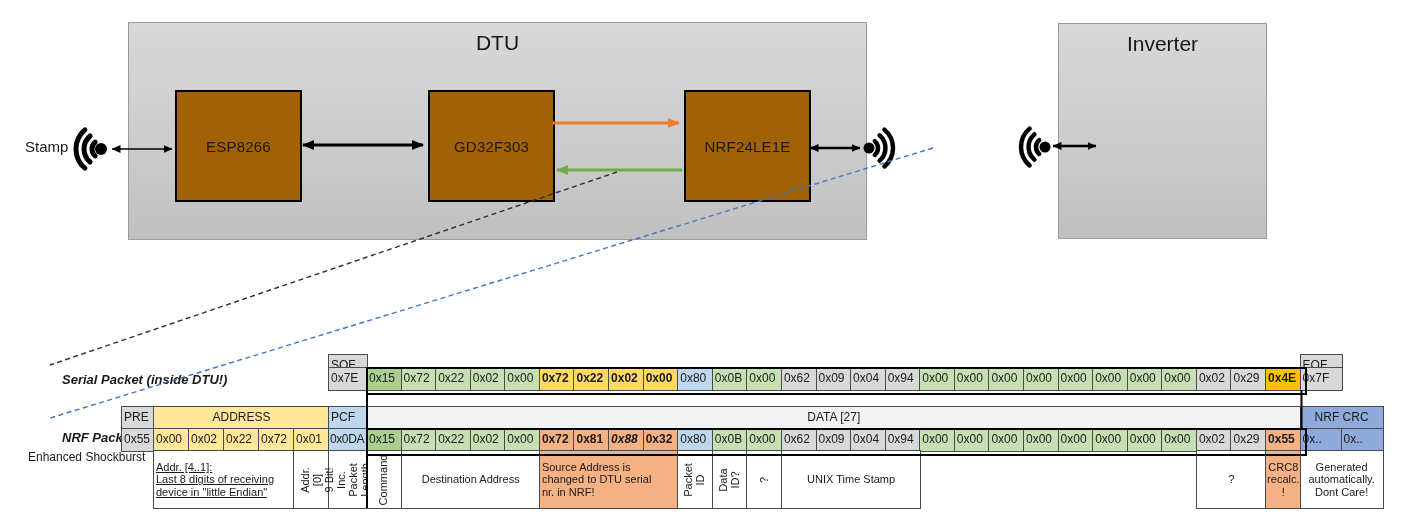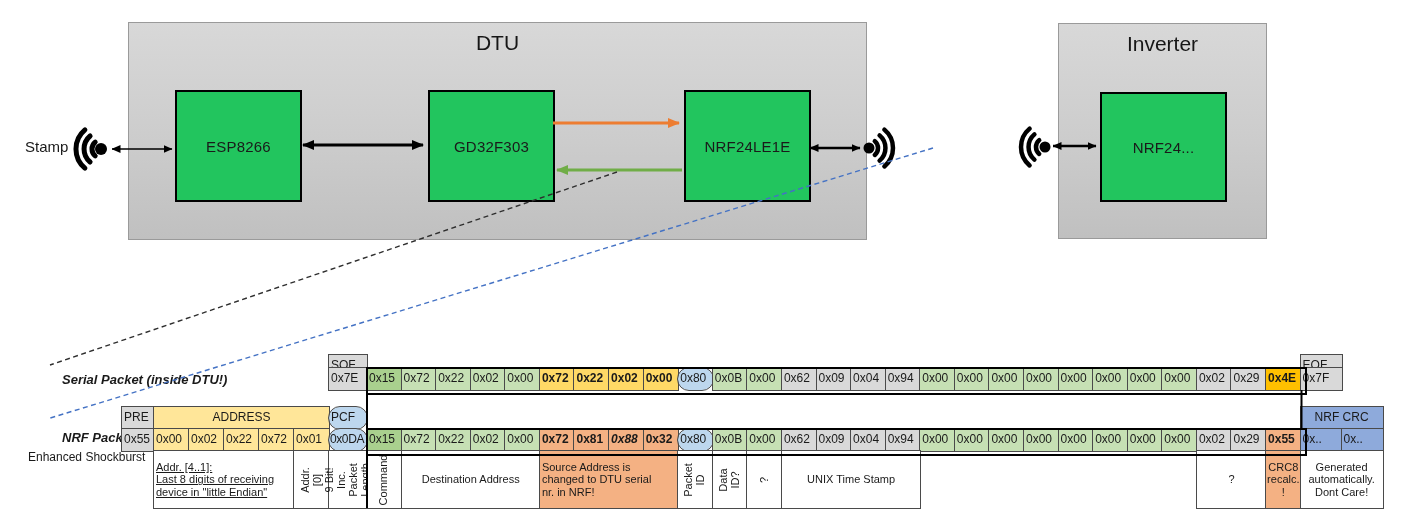--- a/index.html
+++ b/index.html
@@ -1,20 +1,20 @@
 <!DOCTYPE html>
 <html style="--cell_gray: #D9D9D9; --green_dark: #A9D08E; --green_light: #C6E0B4; --gold: #FFD966; --amber: #FFC000; --salmon: #F4B183; --blue_light: #BDD7EE; --blue_mid: #8EAADB; --yellow_light: #FFE699; --data_band: #F2F2F2; --arrow_orange: #ED7D31; --arrow_green: #70AD47; --dashed_blue: #4472C4;"><head>
 <meta charset="utf-8">
 <style>
   html,body{margin:0;padding:0;background:#fff;}
   body{width:1406px;height:523px;position:relative;font-family:"Liberation Sans",sans-serif;color:#1a1a1a;}
   .canvas{position:absolute;inset:0;overflow:hidden;}
   .panel{position:absolute;background:linear-gradient(180deg,#d8d8d8 0%,#cccccc 55%,#c0c0c0 100%);border:1px solid #9a9a9a;}
   .panel-title{position:absolute;top:8px;left:0;right:0;text-align:center;font-size:21px;color:#161616;}
-  .comp{position:absolute;background:#22c55e;border:2.5px solid #000;display:flex;align-items:center;justify-content:center;font-size:15px;letter-spacing:.2px;}
+  .comp{position:absolute;background:#a16207;border:2.5px solid #000;display:flex;align-items:center;justify-content:center;font-size:15px;letter-spacing:.2px;}
   .wifi-label{position:absolute;left:25px;top:138px;font-size:15px;}
   .lbl{position:absolute;font-size:13px;font-weight:bold;font-style:italic;white-space:nowrap;margin-left:34px;}
   .sub{position:absolute;font-size:12px;white-space:nowrap;}
   .rowgrid{position:absolute;left:122px;width:1261px;display:grid;grid-template-columns:32px repeat(5,35px) 38px repeat(27,34.593px) 41px 41px;}
   .h22{height:22px;grid-auto-rows:22px;}
   .h57{height:57px;grid-auto-rows:57px;}
   .cell{outline:1px solid #4a4a4a;display:flex;align-items:center;justify-content:flex-start;
         padding-left:2px;font-size:12px;line-height:1.12;background:#fff;position:relative;
         white-space:pre-line;overflow:visible;}
   .ann .cell{font-size:11px;}
@@ -22,21 +22,21 @@
   .bold{font-weight:bold;}
   .tight{letter-spacing:-0.4px;padding-left:1px;}
   .vert .vtext{position:absolute;left:50%;top:50%;transform:translate(-50%,-50%) rotate(-90deg);
         white-space:pre-line;text-align:center;font-size:11px;line-height:1.08;}
   .c-gray{background:var(--cell_gray);}
   .c-g1{background:var(--green_dark);}
   .c-g2{background:var(--green_light);}
   .c-gold{background:var(--gold);}
   .c-amber{background:var(--amber);}
   .c-salmon{background:var(--salmon);}
-  .c-lblue{background:var(--blue_light);border-radius:11px;}
+  .c-lblue{background:var(--blue_light);}
   .c-mblue{background:var(--blue_mid);}
   .c-yellow{background:var(--yellow_light);}
   .c-band{background:var(--data_band);}
   .c-white{background:#fff;}
   .thick{position:absolute;border:2px solid #000;pointer-events:none;}
   svg.overlay{position:absolute;inset:0;pointer-events:none;}
 </style>
 </head>
 <body>
 
@@ -50,23 +50,20 @@
   </div>
   <div class="comp" style="left:428px;top:90px;width:123px;height:108px;">
     <span>GD32F303</span>
   </div>
   <div class="comp" style="left:684px;top:90px;width:123px;height:108px;">
     <span>NRF24LE1E</span>
   </div>
 
   <div class="panel" style="left:1058px;top:23px;width:207px;height:214px;">
     <div class="panel-title">Inverter</div>
-  </div>
-  <div class="comp" style="left:1100px;top:92px;width:123px;height:106px;">
-    <span>NRF24...</span>
   </div>
 
   <div class="wifi-label">Stamp</div>
 
   <div class="lbl" style="left:28px;top:372px;">Serial Packet (inside DTU!)</div>
   <div class="lbl" style="left:28px;top:430px;">NRF Packet</div>
   <div class="sub" style="left:28px;top:450px;">Enhanced Shockburst</div>
 
   <div class="rowgrid h22" style="top:346px;margin-top:9px;">
       <div class="cell c-gray" style="grid-area: 1 / 7 / auto / span 1;">SOF</div>
@@ -100,20 +97,21 @@
       <div class="cell c-g2" style="grid-area: 1 / 31 / auto / span 1;">0x00</div>
       <div class="cell c-gray" style="grid-area: 1 / 32 / auto / span 1;">0x02</div>
       <div class="cell c-gray" style="grid-area: 1 / 33 / auto / span 1;">0x29</div>
       <div class="cell c-amber bold" style="grid-area: 1 / 34 / auto / span 1;">0x4E</div>
       <div class="cell c-gray" style="grid-area: 1 / 35 / auto / span 1;">0x7F</div>
     </div>
   <div class="rowgrid h22" style="top:407px;">
       <div class="cell c-gray" style="grid-area: 1 / 1 / auto / span 1;">PRE</div>
       <div class="cell c-yellow al-center" style="grid-area: 1 / 2 / auto / span 5;">ADDRESS</div>
       <div class="cell c-lblue" style="grid-area: 1 / 7 / auto / span 1;">PCF</div>
+      <div class="cell c-band al-center" style="grid-area: 1 / 8 / auto / span 27;">DATA [27]</div>
       <div class="cell c-mblue al-center" style="grid-area: 1 / 35 / auto / span 2;">NRF CRC</div>
     </div>
   <div class="rowgrid h22" style="top:429px;">
       <div class="cell c-gray" style="grid-area: 1 / 1 / auto / span 1;">0x55</div>
       <div class="cell c-yellow" style="grid-area: 1 / 2 / auto / span 1;">0x00</div>
       <div class="cell c-yellow" style="grid-area: 1 / 3 / auto / span 1;">0x02</div>
       <div class="cell c-yellow" style="grid-area: 1 / 4 / auto / span 1;">0x22</div>
       <div class="cell c-yellow" style="grid-area: 1 / 5 / auto / span 1;">0x72</div>
       <div class="cell c-yellow" style="grid-area: 1 / 6 / auto / span 1; text-align: right;">0x01</div>
       <div class="cell c-lblue tight" style="grid-area: 1 / 7 / auto / span 1;">0x0DA</div>

